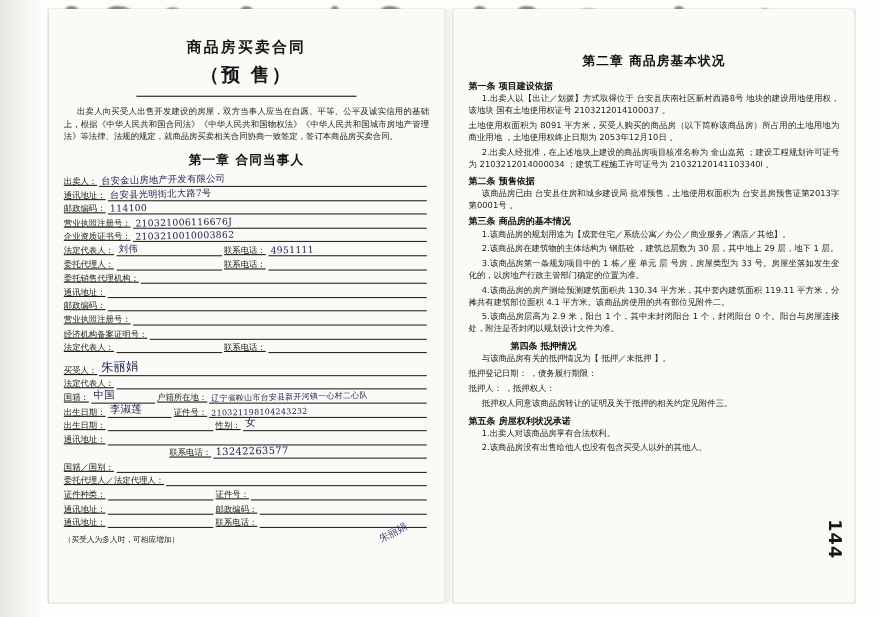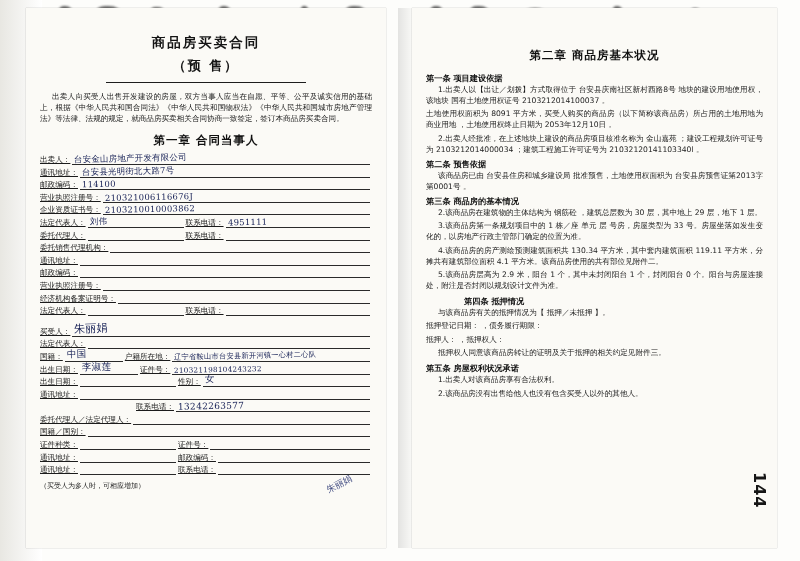--- a/index.html
+++ b/index.html
@@ -21,21 +21,21 @@
   }
   
   .sheet {
     position: absolute;
     top: 8px;
     height: 540px;
     background: #fbfaf6;
     box-shadow: 0 0 1px rgba(0,0,0,0.35);
     overflow: hidden;
   }
-  .sheet.left  { left: 26px;  width: 360px; }
+  .sheet.left  { left: 44px;  width: 360px; }
   .sheet.right { left: 412px; width: 365px; }
 
   
   .smudge {
     position: absolute;
     background: #2b2b2b;
     opacity: .72;
     border-radius: 40% 60% 55% 45%;
     filter: blur(1px);
   }
@@ -53,21 +53,21 @@
 
   
   .doc-title {
     font-family: "DejaVu Sans", sans-serif;
     font-weight: bold;
     text-align: center;
     color: #141414;
     letter-spacing: 2px;
   }
   .t18 { font-size: 13.5px; }
-  .t15 { font-size: 13px; }
+  .t15 { font-size: 17px; }
 
   .para {
     color: #1b1b1b;
     line-height: 1.45;
     text-align: justify;
     font-size: 7.6px;
   }
   .chapter {
     text-align: center;
     font-weight: bold;
@@ -293,25 +293,25 @@
         <span class="lbl">通讯地址：</span>
         <span class="fill"></span>
       </div>
       <div class="line-row">
         <span class="lbl" style="margin-left:96px;">联系电话：</span>
         <span class="fill">
             <span class="hw" style="font-size:9px;">13242263577</span>
           </span>
       </div>
       <div class="line-row">
+        <span class="lbl">国籍／国别：</span>
+        <span class="fill"></span>
+      </div>
+      <div class="line-row">
         <span class="lbl">委托代理人／法定代理人：</span>
-        <span class="fill"></span>
-      </div>
-      <div class="line-row">
-        <span class="lbl">国籍／国别：</span>
         <span class="fill"></span>
       </div>
       <div class="line-row">
         <span class="lbl">证件种类：</span>
         <span class="fill mid"></span>
         <span class="lbl">证件号：</span>
         <span class="fill"></span>
       </div>
       <div class="line-row">
         <span class="lbl">通讯地址：</span>
@@ -340,20 +340,21 @@
 
       <div class="sec-head">第一条 项目建设依据</div>
       <p class="para indent">1.出卖人以【出让／划拨】方式取得位于 台安县庆南社区新村西路8号 地块的建设用地使用权，该地块 国有土地使用权证号 2103212014100037 。</p>
       <p class="para">土地使用权面积为 8091 平方米，买受人购买的商品房（以下简称该商品房）所占用的土地用地为 商业用地 ，土地使用权终止日期为 2053年12月10日 。</p>
       <p class="para indent">2.出卖人经批准，在上述地块上建设的商品房项目核准名称为 金山嘉苑 ；建设工程规划许可证号为 2103212014000034 ；建筑工程施工许可证号为 21032120141103340l 。</p>
 
       <div class="sec-head" style="margin-top:4px;">第二条 预售依据</div>
       <p class="para indent">该商品房已由 台安县住房和城乡建设局 批准预售，土地使用权面积为 台安县房预售证第2013字第0001号 。</p>
 
       <div class="sec-head" style="margin-top:4px;">第三条 商品房的基本情况</div>
+      <p class="para indent">1.该商品房的规划用途为【成套住宅／系统公寓／办公／商业服务／酒店／其他】。</p>
       <p class="para indent">2.该商品房在建筑物的主体结构为 钢筋砼 ，建筑总层数为 30 层，其中地上 29 层，地下 1 层。</p>
       <p class="para indent">3.该商品房第一条规划项目中的 1 栋／座 单元 层 号房，房屋类型为 33 号。房屋坐落如发生变化的，以房地产行政主管部门确定的位置为准。</p>
       <p class="para indent">4.该商品房的房产测绘预测建筑面积共 130.34 平方米，其中套内建筑面积 119.11 平方米，分摊共有建筑部位面积 4.1 平方米。该商品房使用的共有部位见附件二。</p>
       <p class="para indent">5.该商品房层高为 2.9 米，阳台 1 个，其中未封闭阳台 1 个，封闭阳台 0 个。阳台与房屋连接处，附注是否封闭以规划设计文件为准。</p>
 
       <div class="sec-head" style="margin-top:5px;margin-left:38px;">第四条 抵押情况</div>
       <p class="para indent">与该商品房有关的抵押情况为【 抵押／未抵押 】。</p>
       <p class="para">抵押登记日期： ，债务履行期限： </p>
       <p class="para">抵押人： ，抵押权人： </p>
       <p class="para indent">抵押权人同意该商品房转让的证明及关于抵押的相关约定见附件三。</p>

